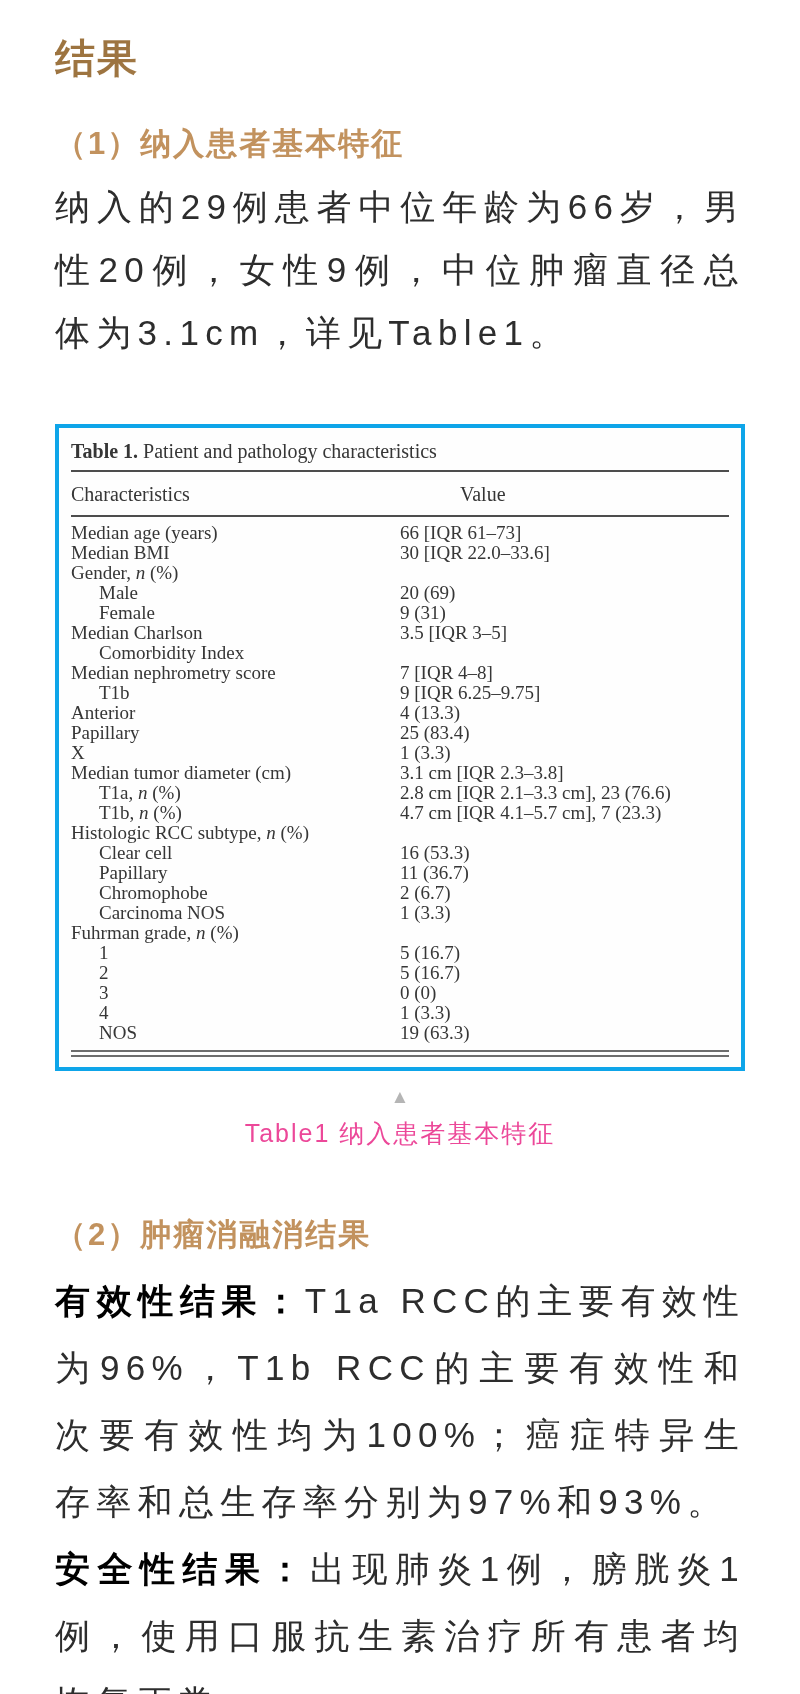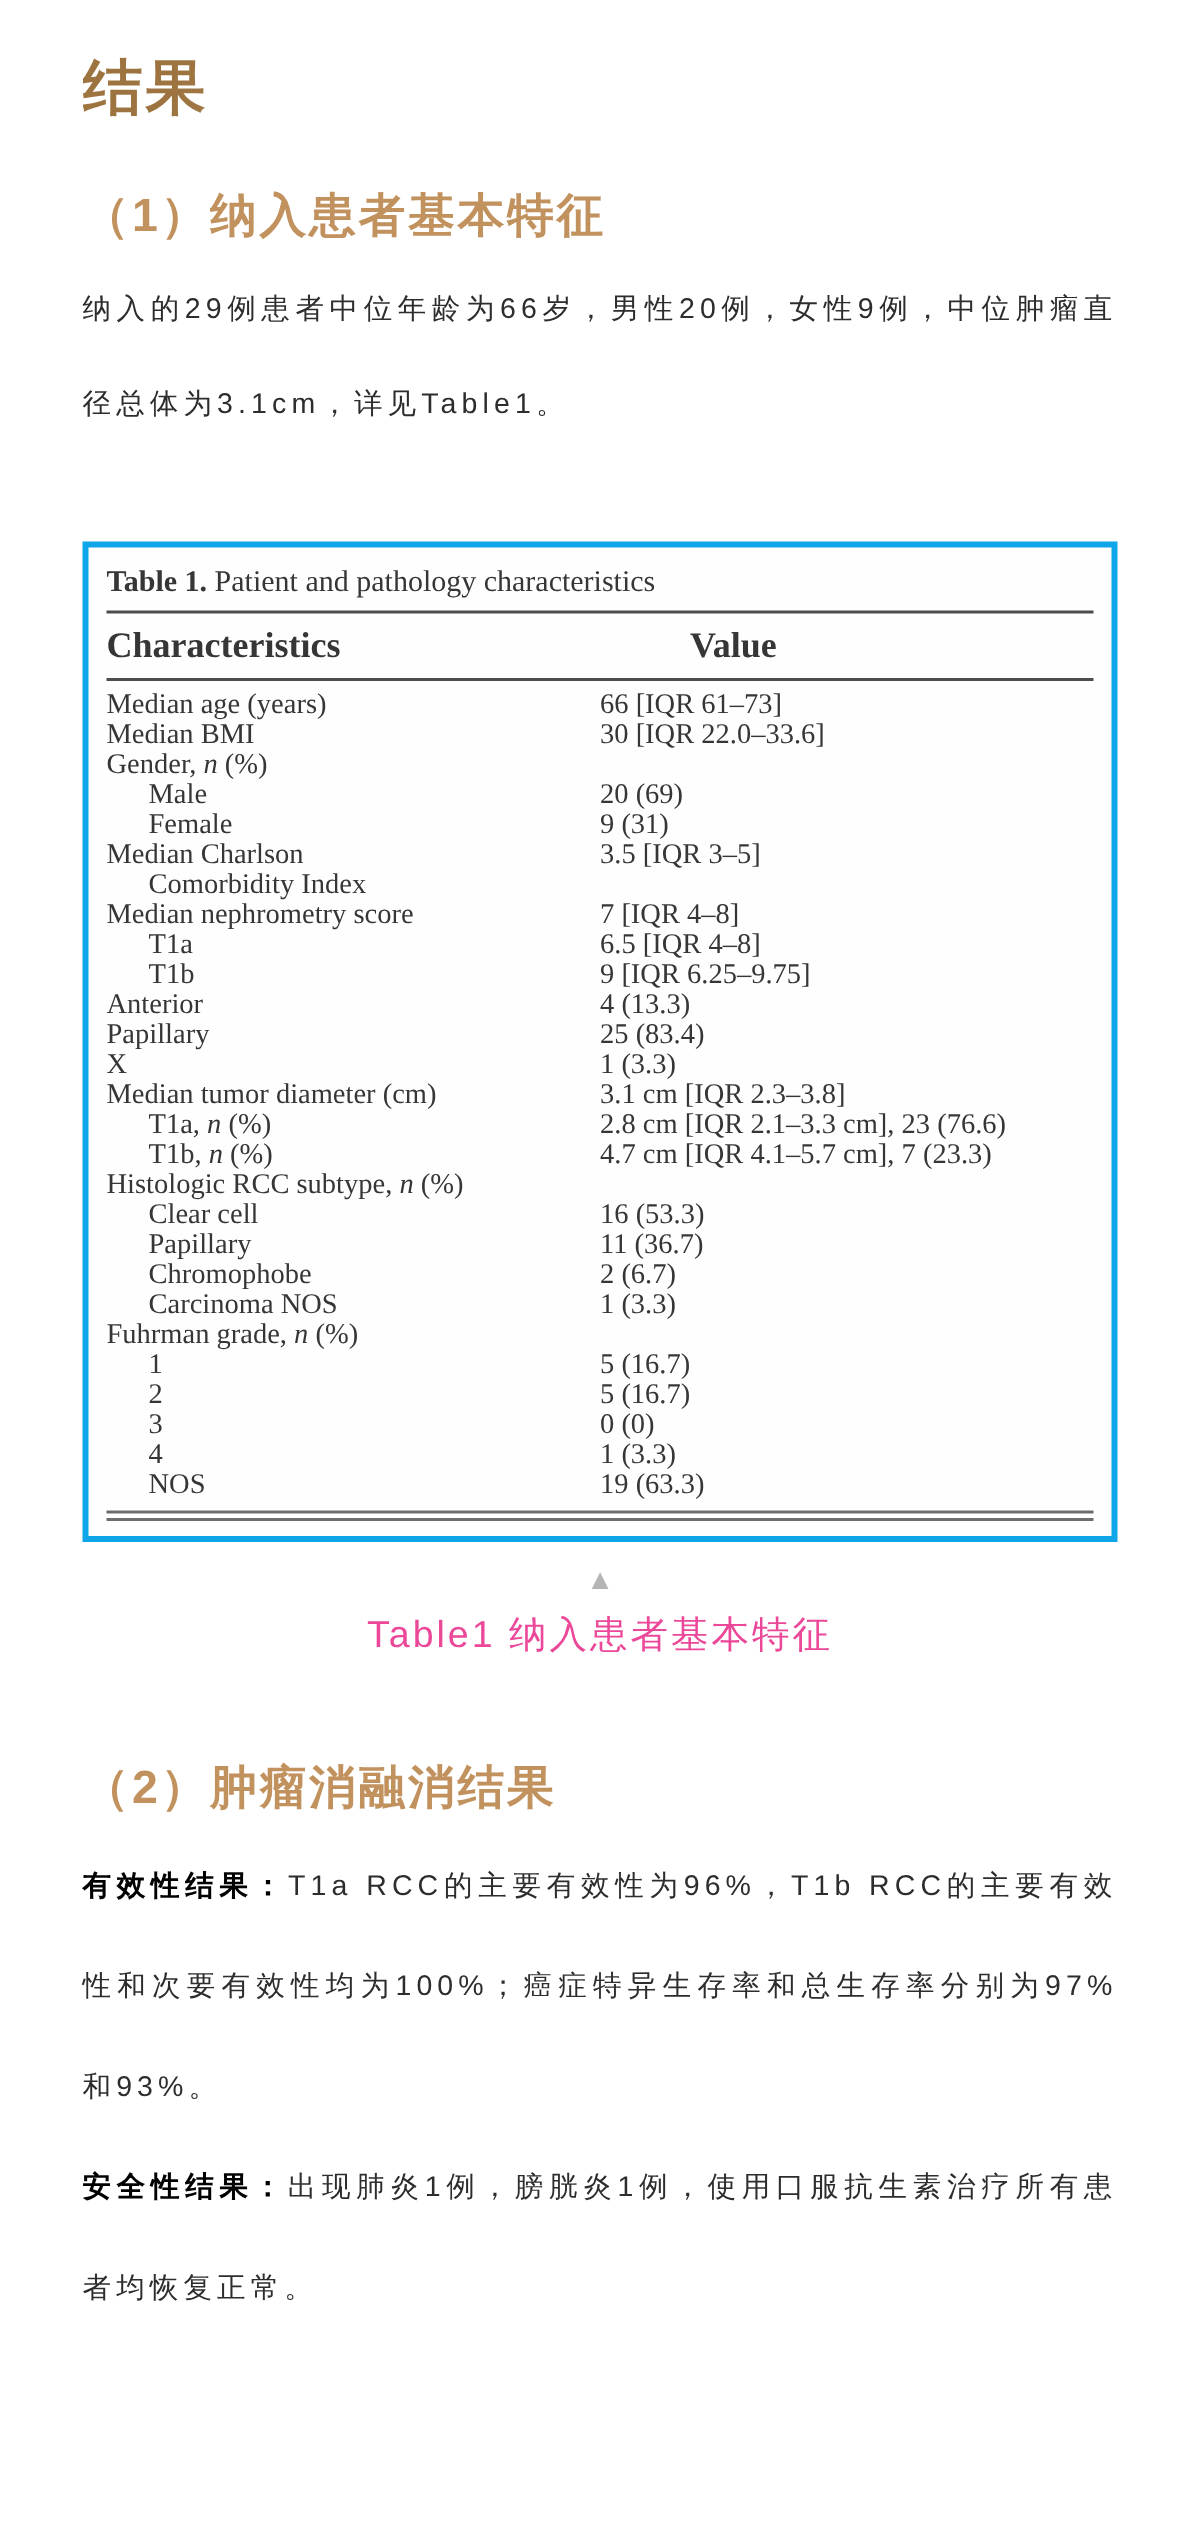--- a/index.html
+++ b/index.html
@@ -37,21 +37,21 @@
     font-weight:bold;
     font-size:31px;
     line-height:1.2;
     color:#c2925e;
     letter-spacing:2px;
   }
   .sub-heading.s1 { margin-top:43px; }
   .sub-heading.s2 { margin-top:66px; }
   
   .body-par {
-    font-size:19px;
+    font-size:35px;
     line-height:63px;
     letter-spacing:0.18em;
     text-align:justify;
     text-justify:inter-character;
     color:#2d2d2d;
   }
   .par1 { margin-top:13px; }
   .par2 { margin-top:14px; line-height:67px; }
   .par3 { line-height:67px; }
   .body-par b { font-weight:bold; color:#000000; }
@@ -68,25 +68,24 @@
   .tbl-title {
     font-size:20px;
     line-height:26px;
     padding:2px 0 6px 0;
     border-bottom:2px solid #4d4d4d;
     white-space:nowrap;
   }
   .tbl-title b { font-weight:bold; }
   .tbl-head {
     display:flex;
-    font-size:24px;
+    font-size:20px;
     line-height:24px;
     padding:10px 0 9px 0;
     border-bottom:2px solid #4d4d4d;
-    font-weight:bold;
   }
   .tbl-head .c1 { flex:0 0 50%; }
   .tbl-head .c2 { flex:1; padding-left:60px; }
   .tbl-body { padding-top:6px; }
   .t-row {
     display:flex;
     font-size:19px;
     line-height:20px;
     white-space:nowrap;
   }
@@ -163,24 +162,20 @@
         </div>
         <div class="t-row">
           <span class="lab ind">Comorbidity Index</span>
           <span class="val"></span>
         </div>
         <div class="t-row">
           <span class="lab">Median nephrometry score</span>
           <span class="val">7 [IQR 4–8]</span>
         </div>
         <div class="t-row">
-          <span class="lab ind">T1a</span>
-          <span class="val">6.5 [IQR 4–8]</span>
-        </div>
-        <div class="t-row">
           <span class="lab ind">T1b</span>
           <span class="val">9 [IQR 6.25–9.75]</span>
         </div>
         <div class="t-row">
           <span class="lab">Anterior</span>
           <span class="val">4 (13.3)</span>
         </div>
         <div class="t-row">
           <span class="lab">Papillary</span>
           <span class="val">25 (83.4)</span>

